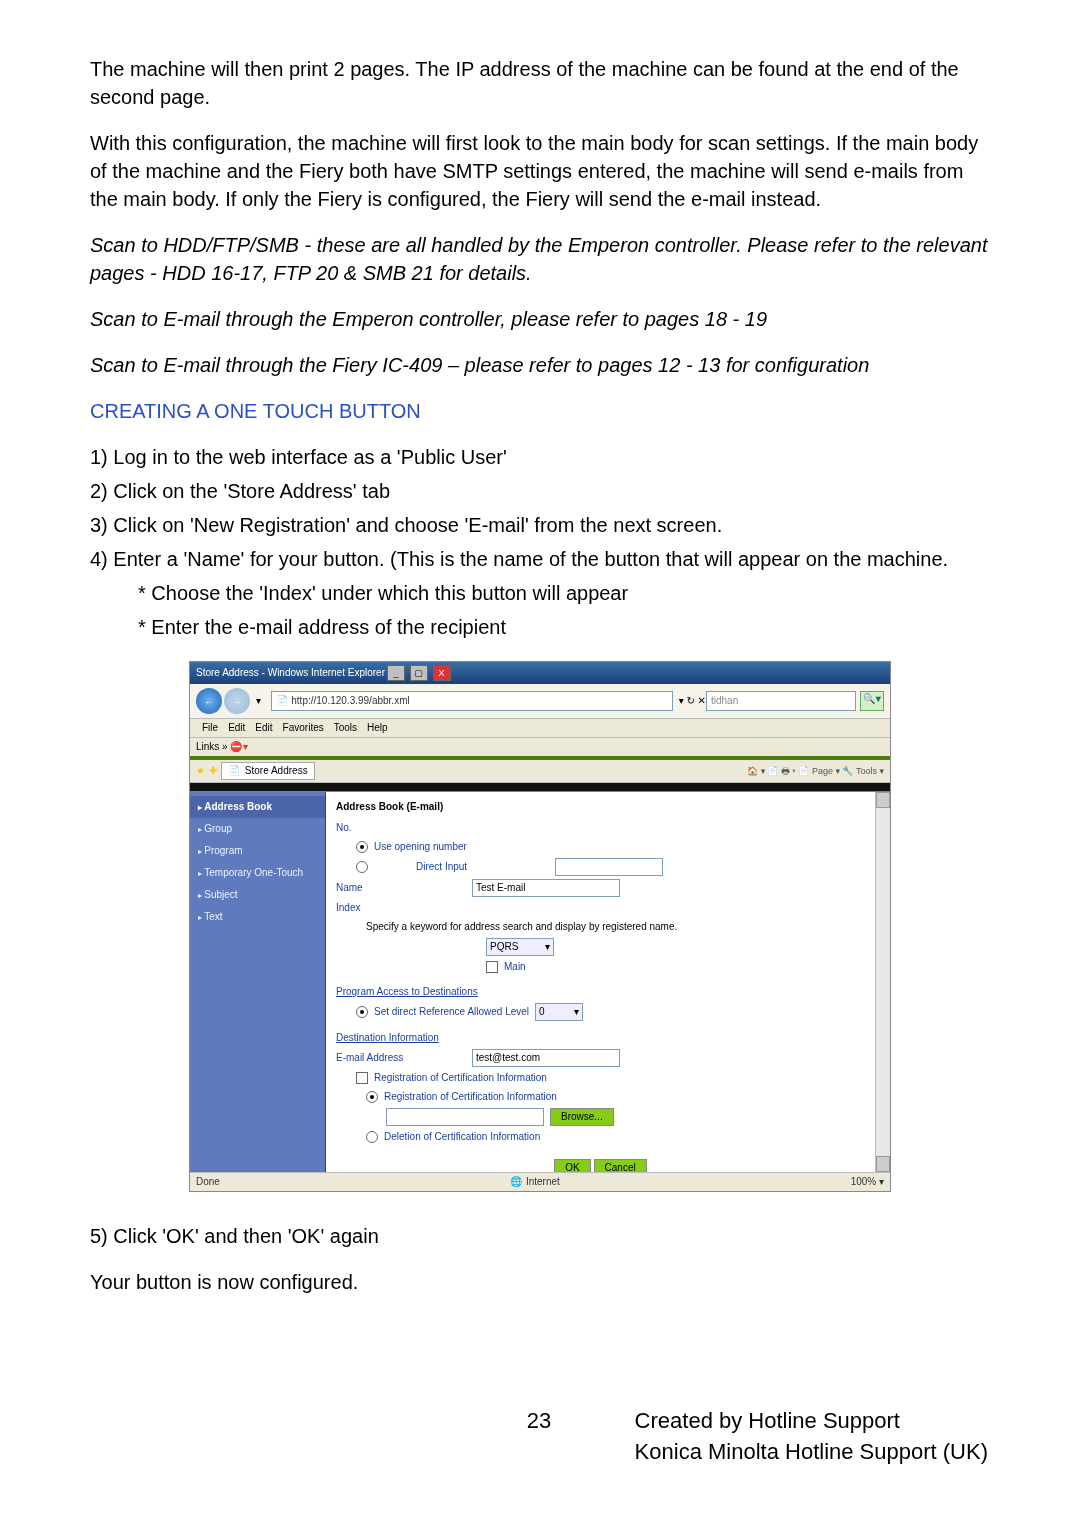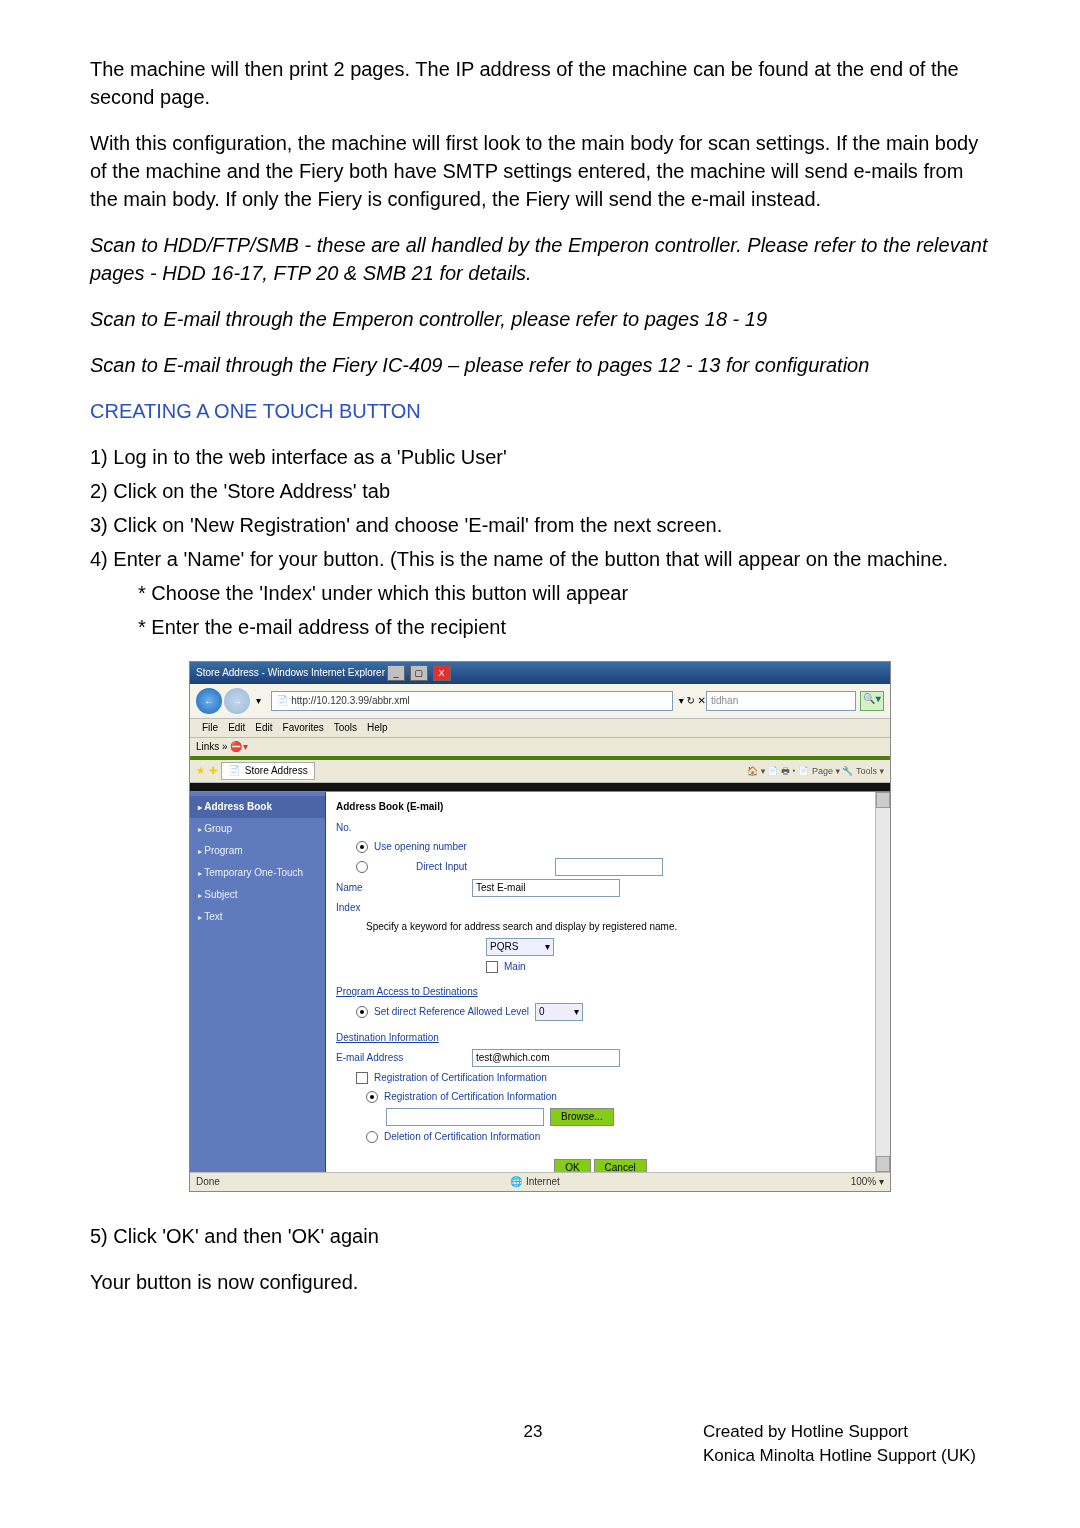--- a/index.html
+++ b/index.html
@@ -168,22 +168,22 @@
     display:flex;flex-direction:column;justify-content:space-between;
   }
   .scrollbar span{height:14px;background:#ccc;border:1px solid #999;}
   .statusbar {
     display:flex;justify-content:space-between;align-items:center;
     height:18px;background:#ece9d8;border-top:1px solid #bbb;
     padding:0 6px;font-size:10px;color:#333;
   }
   .footer {
     display:flex;justify-content:flex-end;gap:60px;
-    font-size:17px;color:#000;margin-top:40px;
-    position:absolute;bottom:60px;left:90px;right:104px;
+    font-size:22px;color:#000;margin-top:40px;
+    position:absolute;bottom:60px;left:90px;right:92px;
   }
   .footer .pnum{position:absolute;left:50%;transform:translateX(-50%);}
   .footer .fr { text-align:left; }
 </style>
 </head>
 <body>
 
 <div class="page">
 
   <p class="para">The machine will then print 2 pages.  The IP address of the machine can be found at the end of the second page.</p>
@@ -304,21 +304,21 @@
           <span>Set direct Reference Allowed Level</span>
           <span class="tselect" style="width:40px;">
               <span>0</span>
               <span>▾</span>
             </span>
         </div>
 
         <div class="subhdr">Destination Information</div>
         <div class="formrow">
           <span class="lbl">E-mail Address</span>
-          <span class="tinput">test@which.com</span>
+          <span class="tinput">test@test.com</span>
         </div>
         <div class="formrow" style="padding-left:20px;">
           <span class="cbox"></span>
           <span>Registration of Certification Information</span>
         </div>
         <div class="formrow" style="padding-left:30px;">
           <span class="rbox on"></span>
           <span>Registration of Certification Information</span>
         </div>
         <div class="formrow" style="padding-left:50px;">

